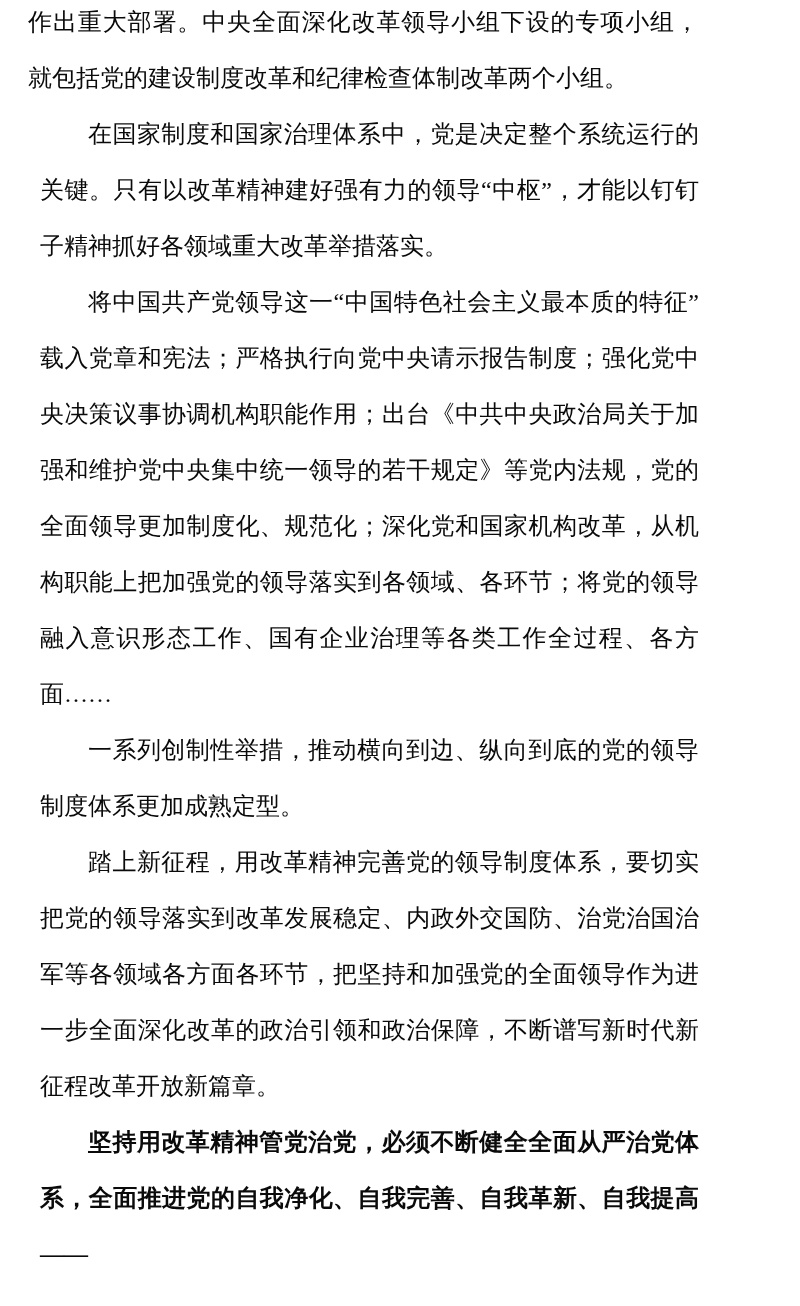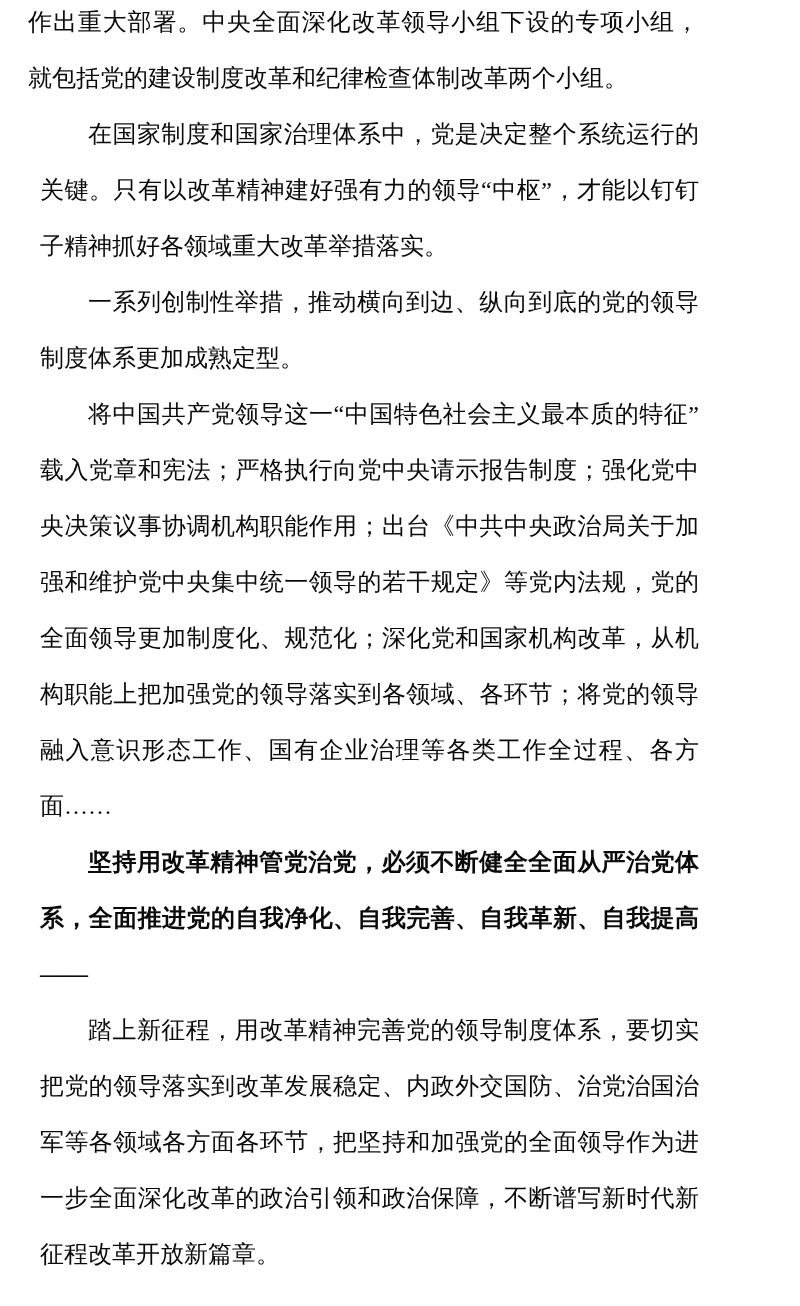--- a/index.html
+++ b/index.html
@@ -51,21 +51,21 @@
     margin-right: 42px;
   }
 </style>
 </head>
 <body>
 
 <div class="page">
   <div class="content" id="paragraph-container">
       <p class="">作出重大部署。中央全面深化改革领导小组下设的专项小组，就包括党的建设制度改革和纪律检查体制改革两个小组。</p>
       <p class="indent">在国家制度和国家治理体系中，党是决定整个系统运行的关键。只有以改革精神建好强有力的领导“中枢”，才能以钉钉子精神抓好各领域重大改革举措落实。</p>
+      <p class="indent">将中国共产党领导这一“中国特色社会主义最本质的特征”载入党章和宪法；严格执行向党中央请示报告制度；强化党中央决策议事协调机构职能作用；出台《中共中央政治局关于加强和维护党中央集中统一领导的若干规定》等党内法规，党的全面领导更加制度化、规范化；深化党和国家机构改革，从机构职能上把加强党的领导落实到各领域、各环节；将党的领导融入意识形态工作、国有企业治理等各类工作全过程、各方面……</p>
       <p class="indent">一系列创制性举措，推动横向到边、纵向到底的党的领导制度体系更加成熟定型。</p>
-      <p class="indent">将中国共产党领导这一“中国特色社会主义最本质的特征”载入党章和宪法；严格执行向党中央请示报告制度；强化党中央决策议事协调机构职能作用；出台《中共中央政治局关于加强和维护党中央集中统一领导的若干规定》等党内法规，党的全面领导更加制度化、规范化；深化党和国家机构改革，从机构职能上把加强党的领导落实到各领域、各环节；将党的领导融入意识形态工作、国有企业治理等各类工作全过程、各方面……</p>
+      <p class="indent">踏上新征程，用改革精神完善党的领导制度体系，要切实把党的领导落实到改革发展稳定、内政外交国防、治党治国治军等各领域各方面各环节，把坚持和加强党的全面领导作为进一步全面深化改革的政治引领和政治保障，不断谱写新时代新征程改革开放新篇章。</p>
       <p class="indent bold">坚持用改革精神管党治党，必须不断健全全面从严治党体系，全面推进党的自我净化、自我完善、自我革新、自我提高——</p>
-      <p class="indent">踏上新征程，用改革精神完善党的领导制度体系，要切实把党的领导落实到改革发展稳定、内政外交国防、治党治国治军等各领域各方面各环节，把坚持和加强党的全面领导作为进一步全面深化改革的政治引领和政治保障，不断谱写新时代新征程改革开放新篇章。</p>
     </div>
   <div class="footer-notice">
     <span class="seg-left">剩余3页</span><span>下载后可查阅</span>
   </div>
 </div>
 
 </body></html>

